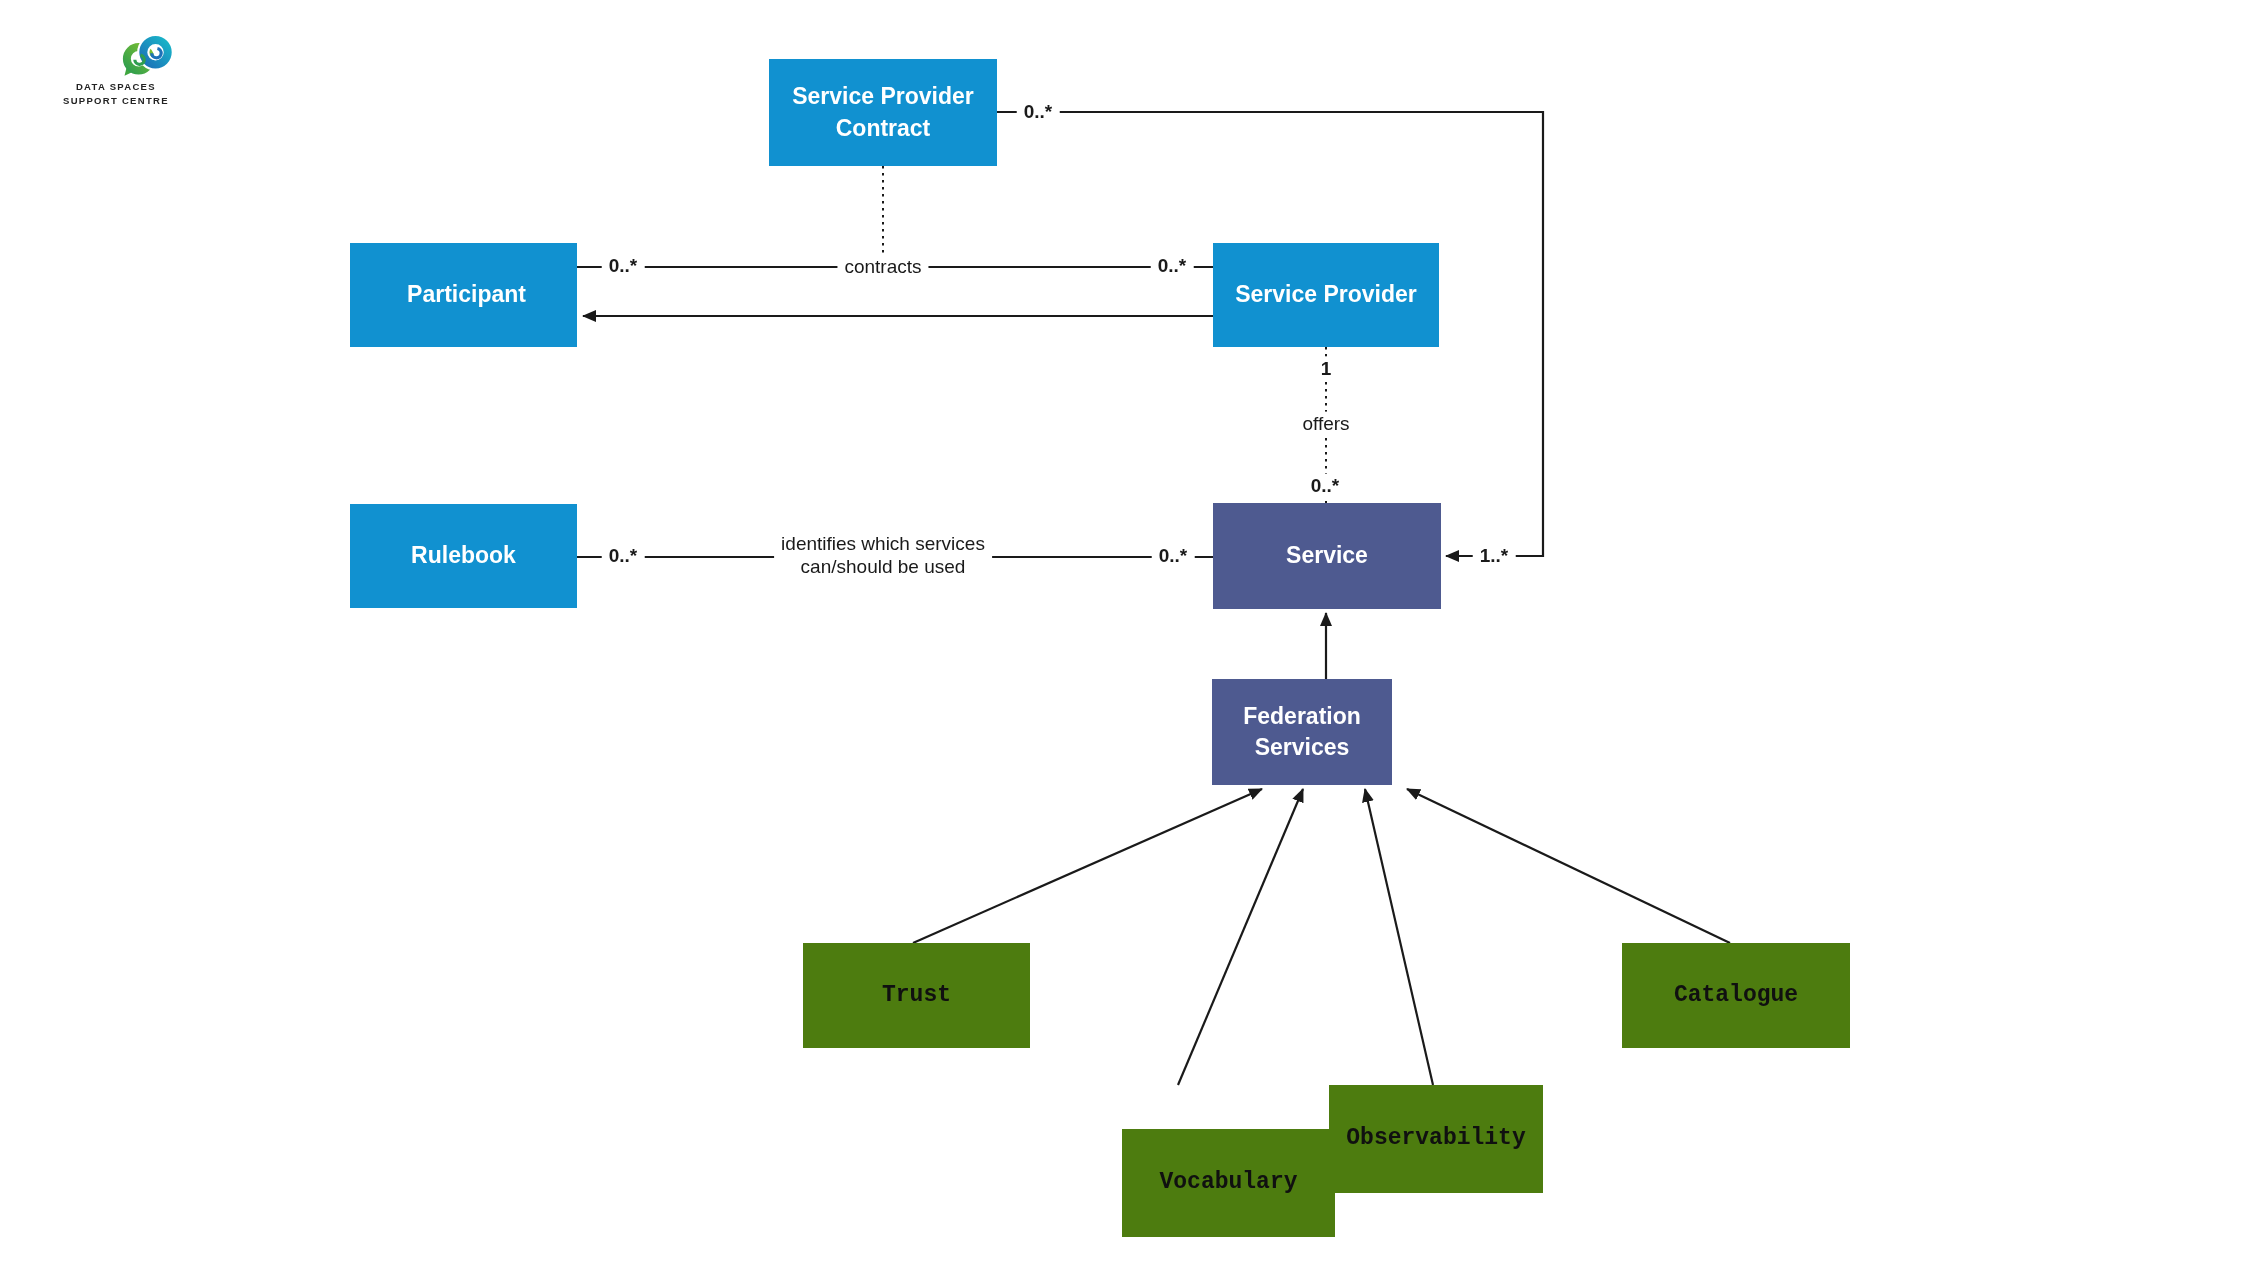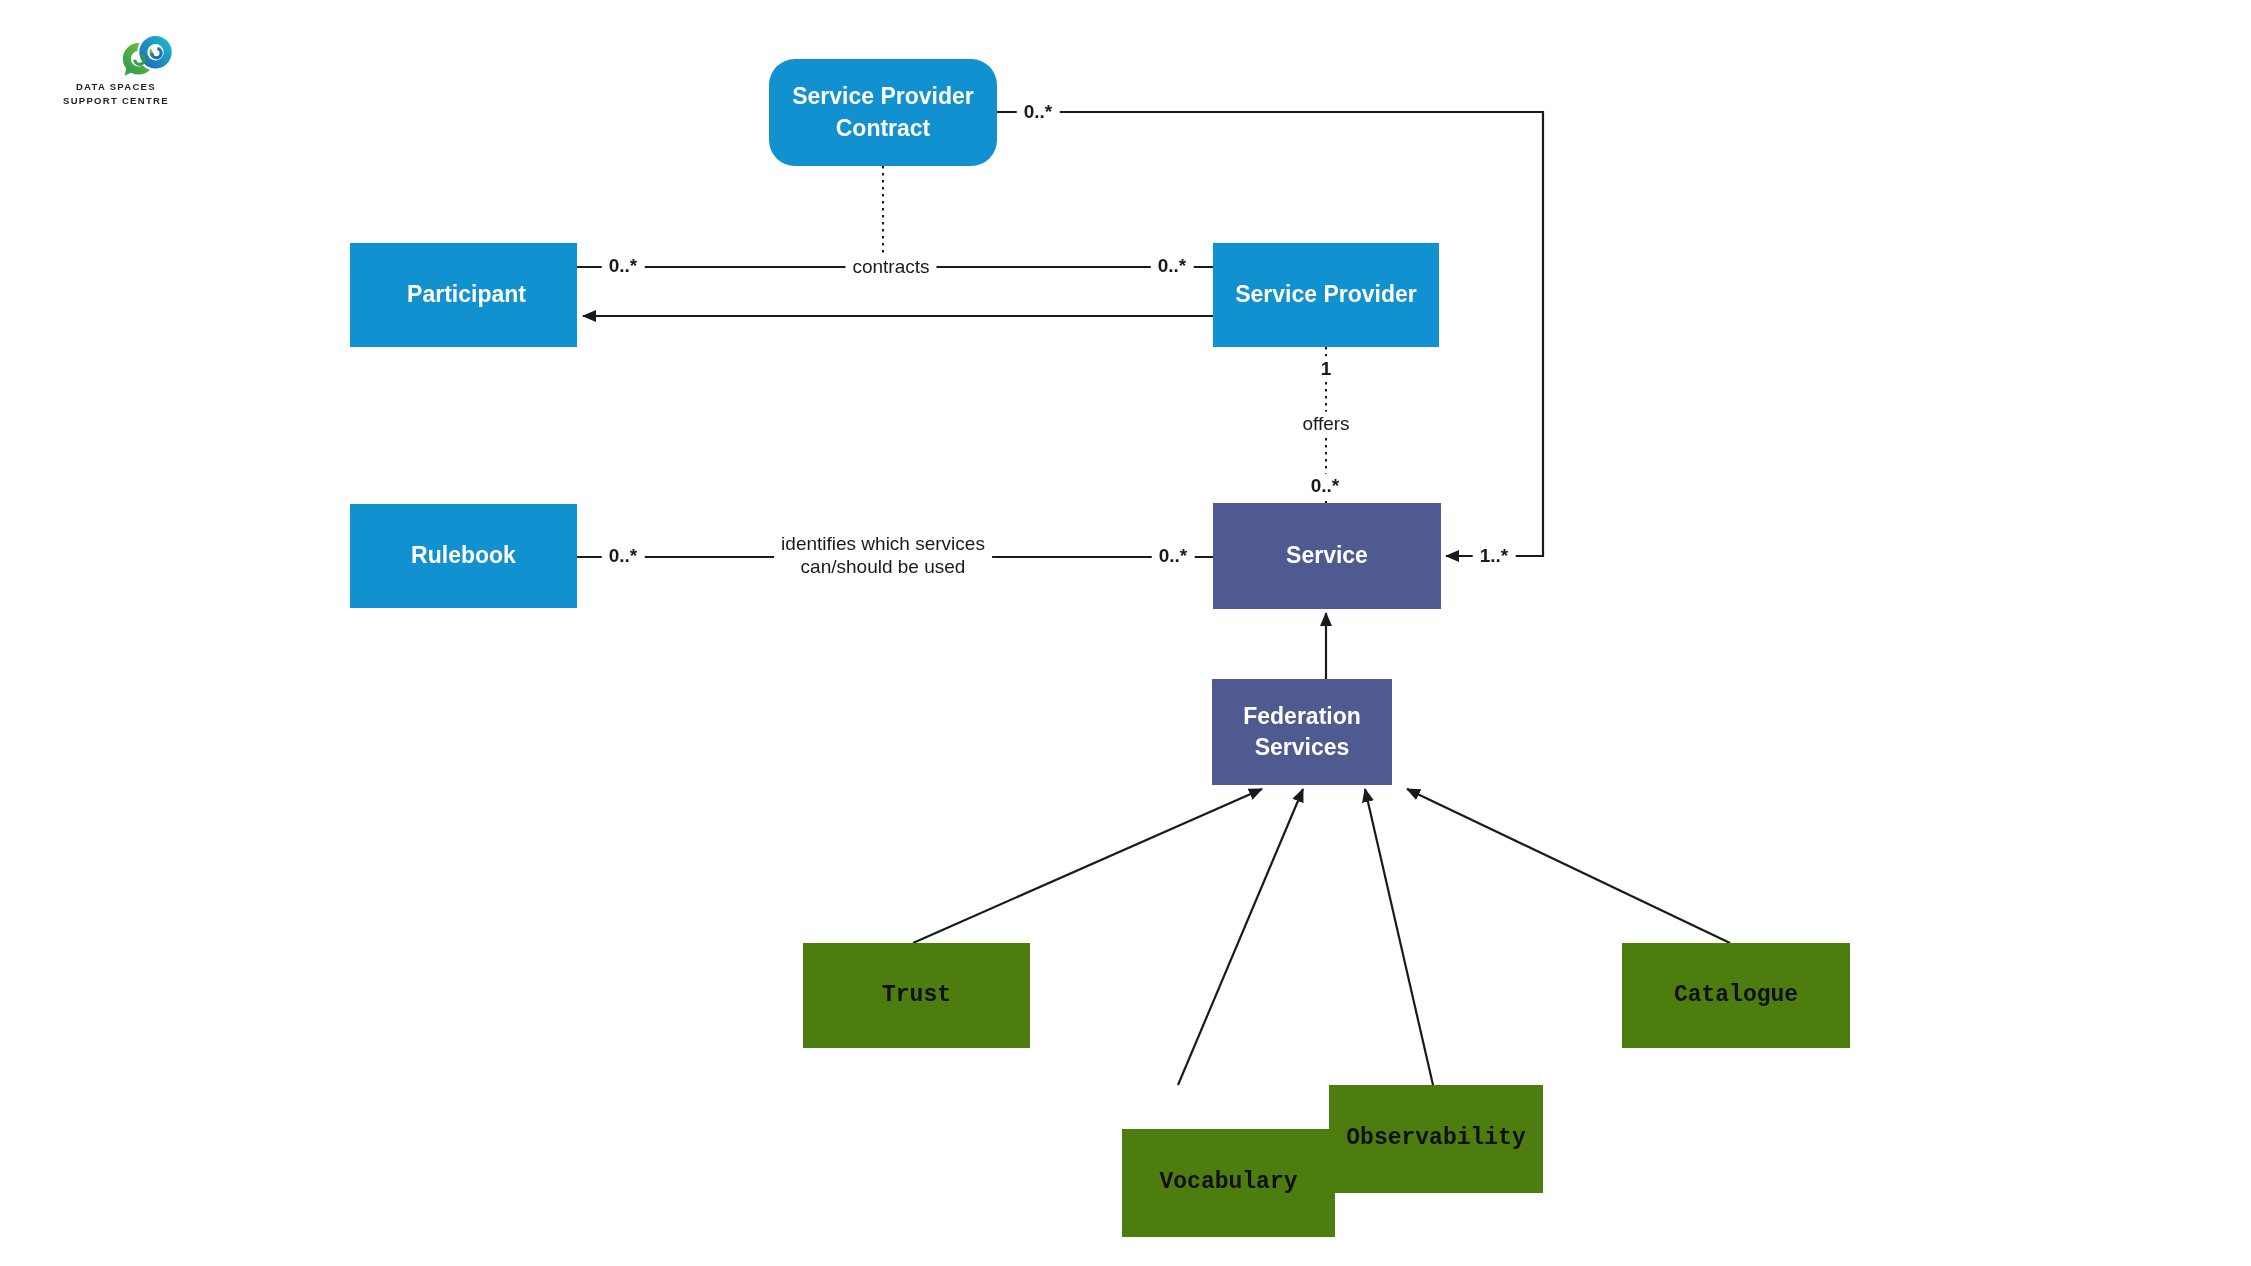--- a/index.html
+++ b/index.html
@@ -104,42 +104,42 @@
 
     <path class="edge" d="M1433 1085 L1365 789" marker-end="url(#arrow)"></path>
 
     <path class="edge" d="M1730 943 L1407 789" marker-end="url(#arrow)"></path>
   </svg>
 
   <span class="edge-label edge-label--mult" style="left:1038px; top:112px;">0..*</span>
 
   <span class="edge-label edge-label--mult" style="left:623px; top:266px;">0..*</span>
 
-  <span class="edge-label" style="left:883px; top:267px;margin-left:8px;">contracts</span>
+  <span class="edge-label" style="left:883px; top:267px;">contracts</span>
 
   <span class="edge-label edge-label--mult" style="left:1172px; top:266px;">0..*</span>
 
   <span class="edge-label edge-label--mult" style="left:1326px; top:369px;">1</span>
 
   <span class="edge-label" style="left:1326px; top:424px;">offers</span>
 
   <span class="edge-label edge-label--mult" style="left:1325px; top:486px;">0..*</span>
 
   <span class="edge-label edge-label--mult" style="left:623px; top:556px;">0..*</span>
 
   <span class="edge-label edge-label--two-line" style="left:883px; top:556px;">
     <div>identifies which services</div>
     <div>can/should be used</div>
   </span>
 
   <span class="edge-label edge-label--mult" style="left:1173px; top:556px;">0..*</span>
 
   <span class="edge-label edge-label--mult" style="left:1494px; top:556px;">1..*</span>
 
-  <div class="node node--blue" style="left:769px; top:59px; width:228px; height:107px;border-radius:26px;">
+  <div class="node node--blue" style="left:769px; top:59px; width:228px; height:107px;">
     <span>Service Provider Contract</span>
   </div>
 
   <div class="node node--blue" style="left:350px; top:243px; width:227px; height:104px;padding-left:16px;">
     <span>Participant</span>
   </div>
 
   <div class="node node--blue" style="left:1213px; top:243px; width:226px; height:104px;">
     <span>Service Provider</span>
   </div>

